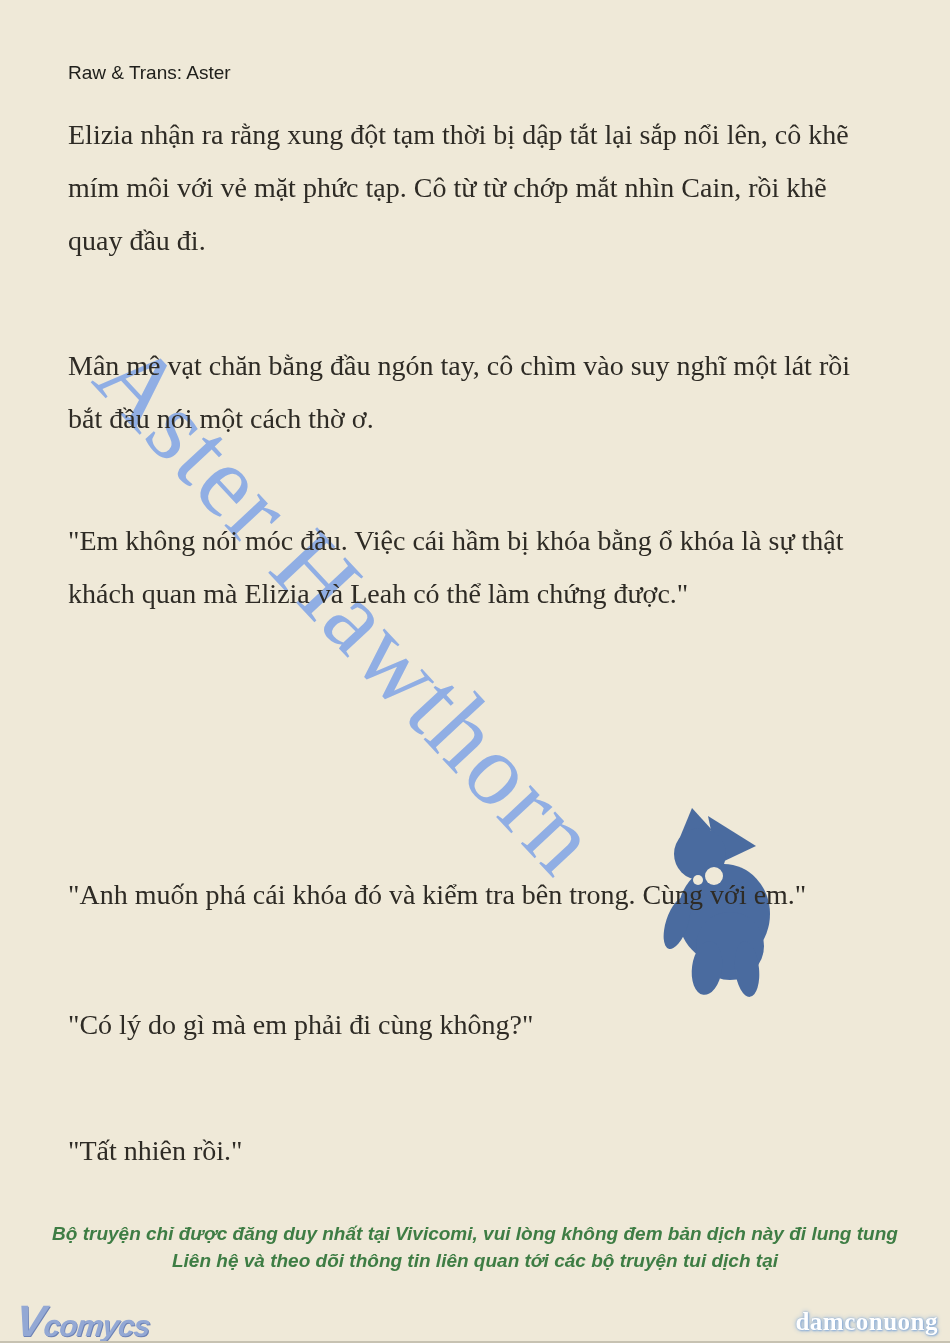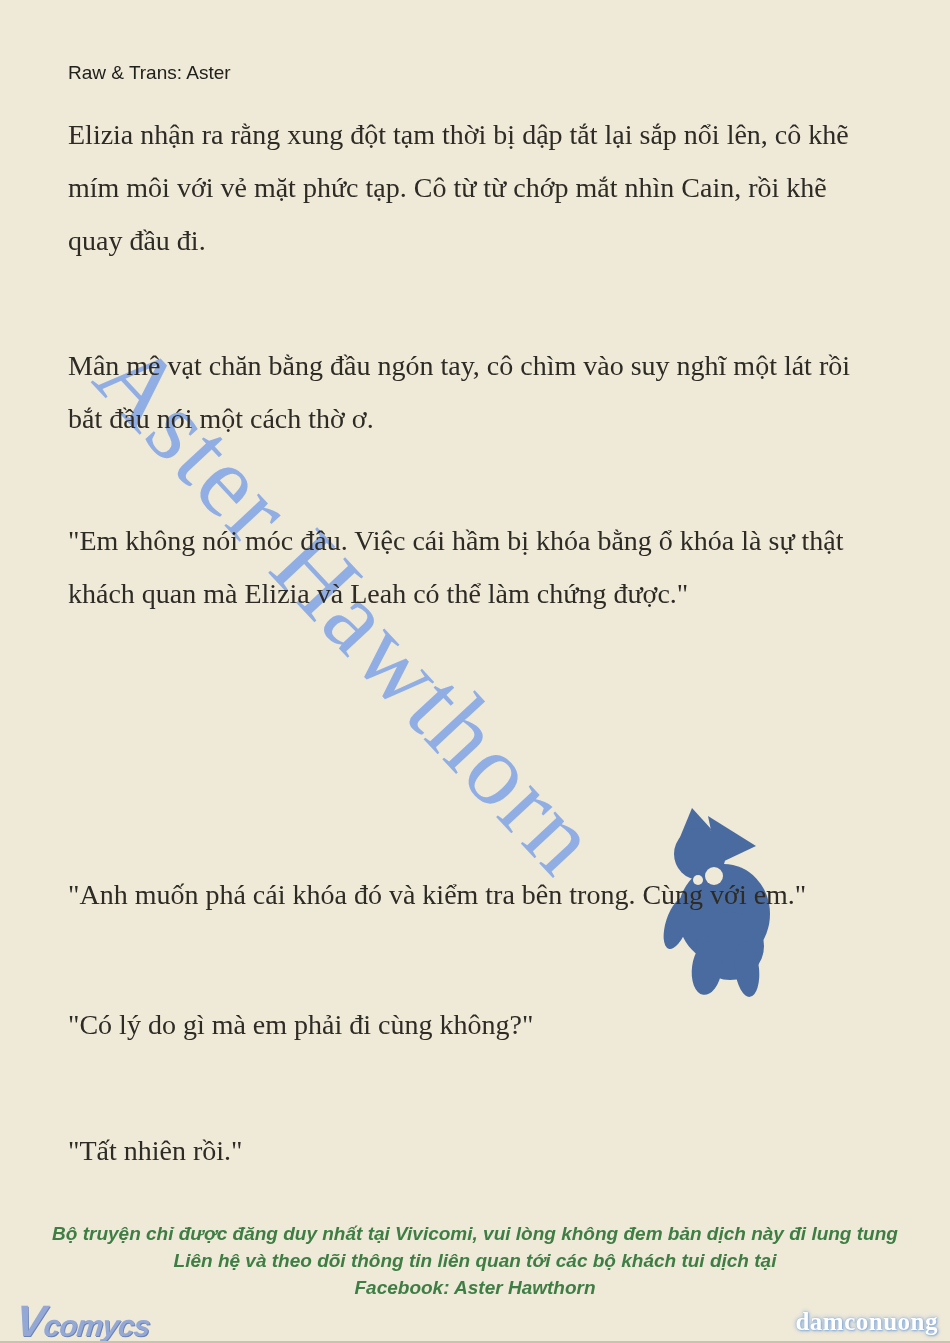--- a/index.html
+++ b/index.html
@@ -129,22 +129,21 @@
   <div class="para p6">
     <div>"Có lý do gì mà em phải đi cùng không?"</div>
   </div>
 
   <div class="para p7">
     <div>"Tất nhiên rồi."</div>
   </div>
 
   <div class="footer">
     <div>Bộ truyện chỉ được đăng duy nhất tại Vivicomi, vui lòng không đem bản dịch này đi lung tung</div>
-    <div>Liên hệ và theo dõi thông tin liên quan tới các bộ khách tui dịch tại</div>
-    <div>Facebook: Aster Hawthorn</div>
+    <div>Liên hệ và theo dõi thông tin liên quan tới các bộ truyện tui dịch tại</div>
   </div>
 
   <div class="logo-left">Vcomycs</div>
   <div class="logo-right">damconuong</div>
 
   <div class="bottom-edge"></div>
 
 </div>
 
 </body></html>

